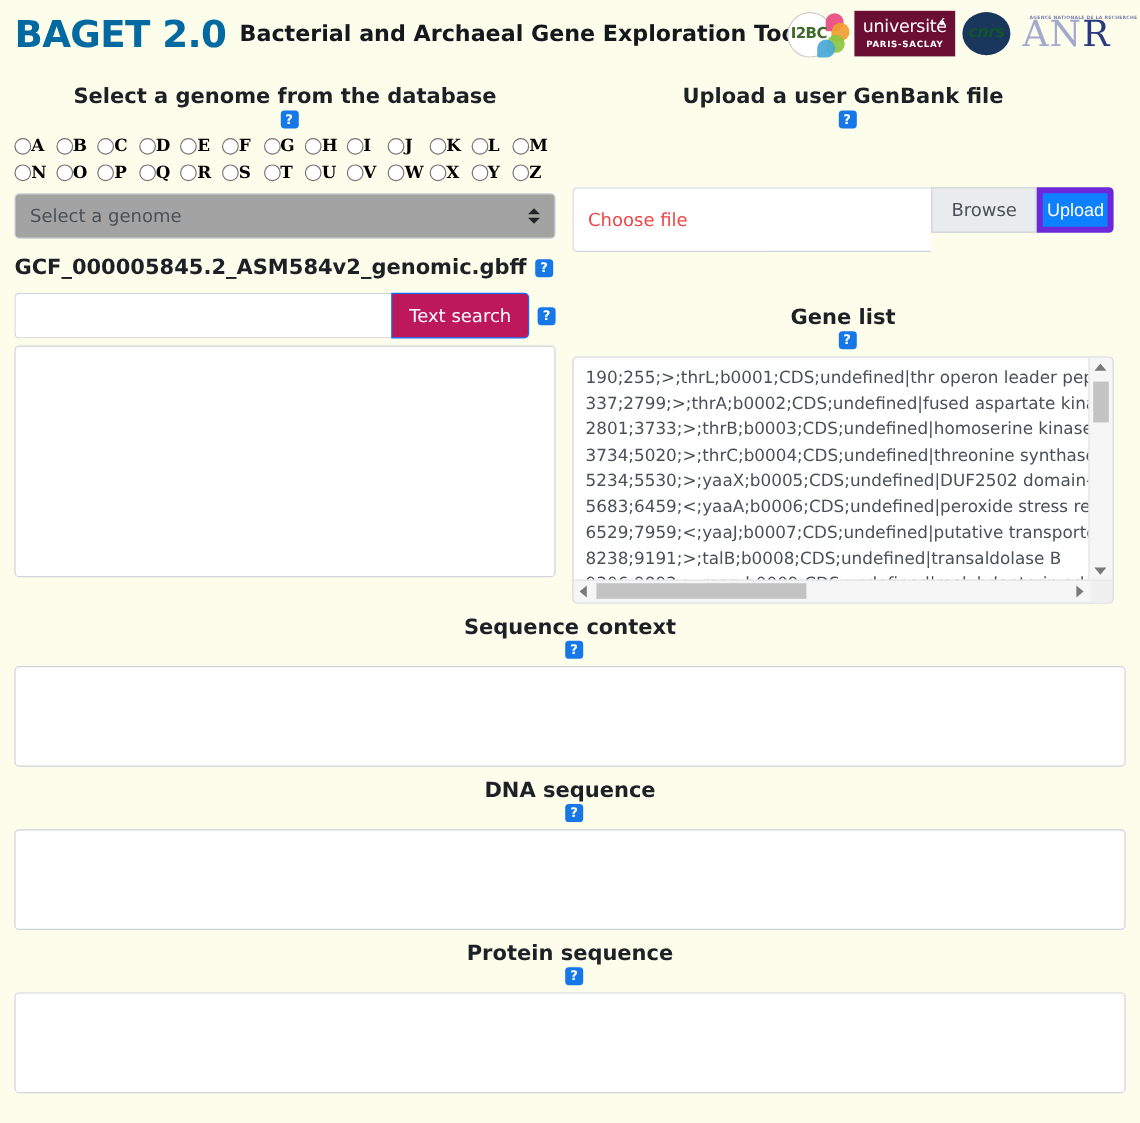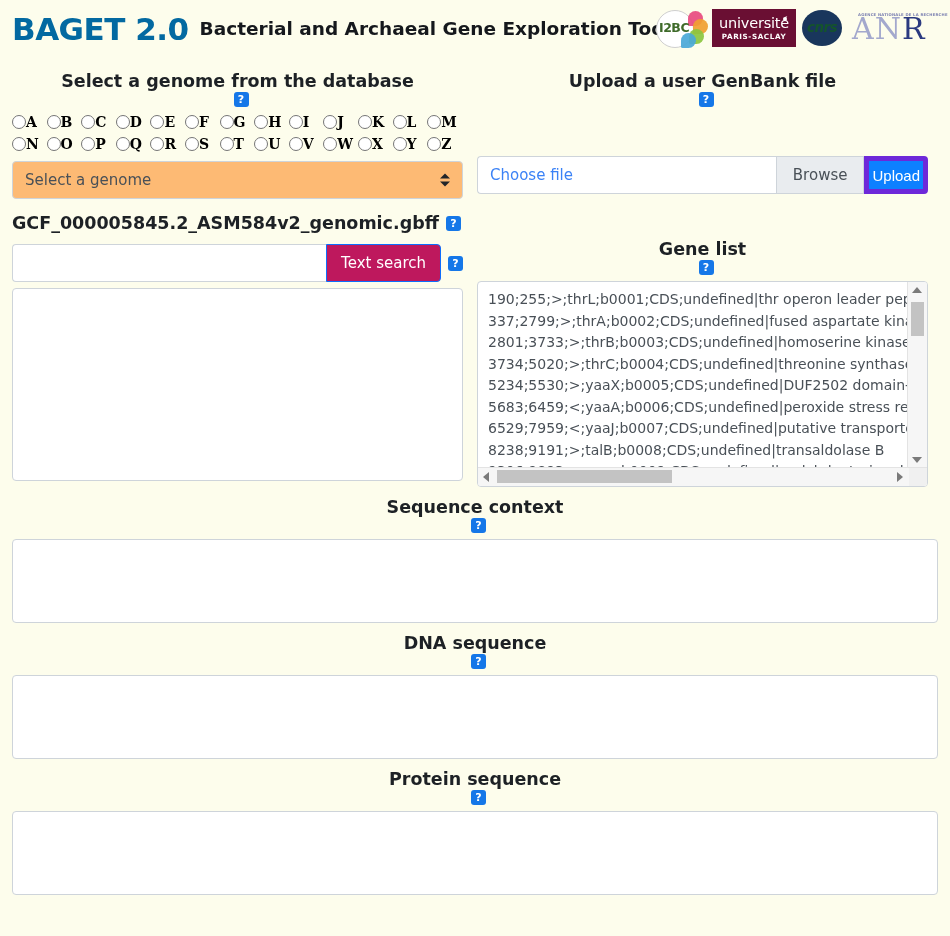--- a/index.html
+++ b/index.html
@@ -232,21 +232,21 @@
     margin-left: 0px;
     line-height: 14px;
   }
 
   .form-control {
     box-sizing: border-box;
     width: 100%;
     height: 38px;
     border: 1px solid #ced4da;
     border-radius: 4px;
-    background: #fdba74;
+    background: #a3a3a3;
     font-size: 15px;
     color: #495057;
     padding: 0 12px;
     font-family: "DejaVu Sans", "Liberation Sans", sans-serif;
     outline: none;
   }
   .select-wrap { position: relative; }
   .select-wrap .caret {
     position: absolute;
     right: 13px; top: 50%;
@@ -266,30 +266,30 @@
   .select-text {
     line-height: 36px;
     color: #495057;
     font-size: 15px;
   }
 
   
   .input-group { display: flex; align-items: stretch; }
   .input-group .file-field {
     flex: 1 1 auto;
-    height: 38px;
+    height: 54px;
     border: 1px solid #ced4da;
     border-right: none;
     border-radius: 4px 0 0 4px;
     background: #ffffff;
     display: flex;
     align-items: center;
     padding-left: 12px;
     font-size: 15px;
-    color: #3b82f6;
+    color: #ef4444;
     box-sizing: border-box;
   }
   .btn-browse {
     height: 38px;
     box-sizing: border-box;
     border: 1px solid #ced4da;
     background: #e9ecef;
     color: #495057;
     font-size: 15px;
     padding: 0 16px;

